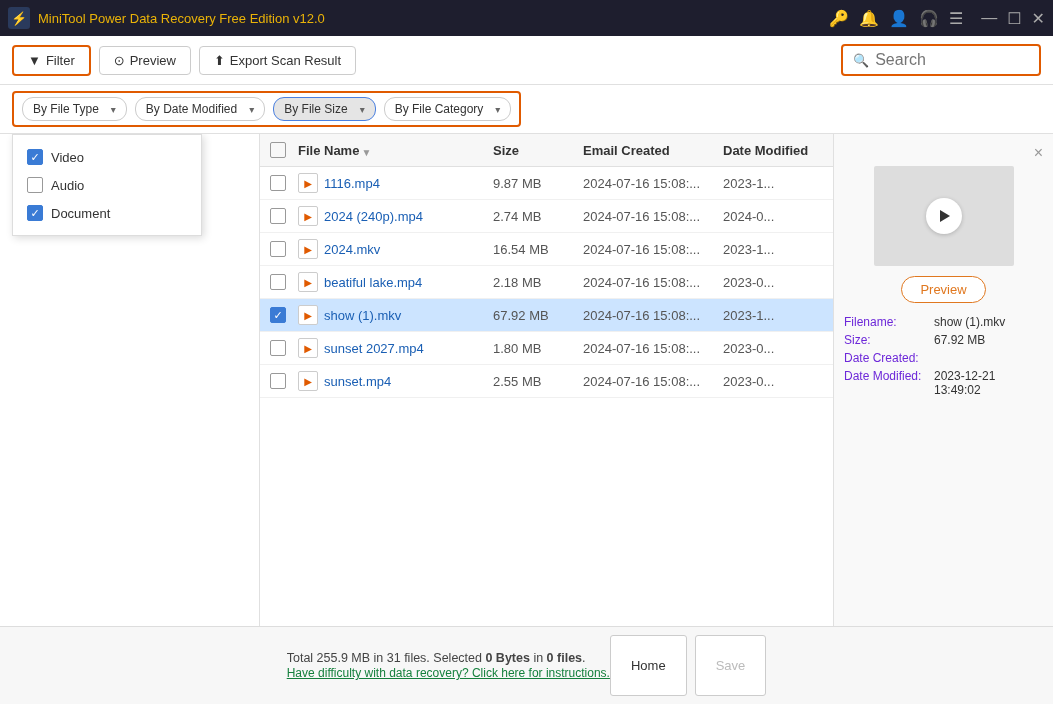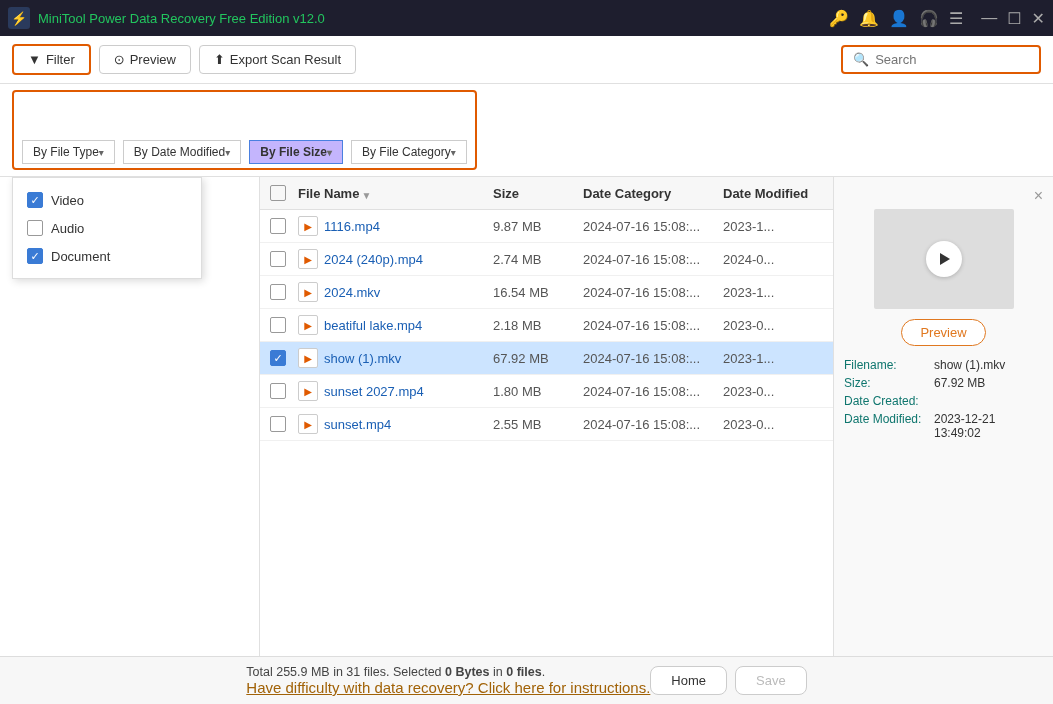--- a/index.html
+++ b/index.html
@@ -9,21 +9,21 @@
     .title-bar {
       background: #1e1e2e;
       color: #ccc;
       display: flex;
       align-items: center;
       padding: 0 8px;
       height: 36px;
       user-select: none;
     }
     .title-bar-icon { width: 22px; height: 22px; margin-right: 8px; }
-    .title-bar-title { flex: 1; font-size: 13px; color: #22c55e; }
+    .title-bar-title { flex: 1; font-size: 13px; color: #eab308; }
     .title-bar-icons { display: flex; gap: 10px; align-items: center; }
     .title-bar-icons span { font-size: 16px; cursor: pointer; color: #aaa; }
 
     
     .app { background: #fff; height: 668px; display: flex; flex-direction: column; }
 
     
     .toolbar {
       display: flex;
       align-items: center;
@@ -49,34 +49,33 @@
     .toolbar-spacer { flex: 1; }
     .search-box {
       display: flex; align-items: center;
       border: 2px solid #e05a00;
       border-radius: 4px;
       padding: 5px 10px;
       width: 200px;
       gap: 6px;
     }
     .search-box input {
-      border: none; outline: none; font-size: 13px; width: 100%; color: #999;
+      border: none; outline: none; font-size: 16px; width: 100%; color: #999;
     }
     .filter-dropdown {
-      display: flex; align-items: center; gap: 0;
+      display: flex; align-items: center; gap: 12px;
       padding: 4px 10px;
       border: 1.5px solid #ccc;
-      border-radius: 0;
+      border-radius: 11px;
       background: #fff;
       cursor: pointer;
       font-size: 12px;
       color: #333;
-      margin-top: 44px;
-    }
-    .filter-dropdown.active { background: #c4b5fd; border-color: #4a80e0; font-weight: bold; }
+    }
+    .filter-dropdown.active { background: #e5e5e5; border-color: #4a80e0; }
 
     
     .content-area {
       display: flex;
       flex: 1;
       overflow: hidden;
       position: relative;
     }
 
     
@@ -204,38 +203,38 @@
       padding: 5px 18px;
       border: 1.5px solid #e07820;
       border-radius: 14px;
       background: #fff;
       color: #e07820;
       cursor: pointer;
       font-size: 13px;
     }
     .preview-info { font-size: 12px; color: #555; }
     .preview-info-row { display: flex; margin-bottom: 4px; }
-    .preview-info-label { width: 90px; color: #0f766e; flex-shrink: 0; }
+    .preview-info-label { width: 90px; color: #6d28d9; flex-shrink: 0; }
     .preview-info-value { color: #333; }
 
     
     .status-bar {
       background: #f7f7f7;
       border-top: 1px solid #ddd;
       padding: 8px 16px;
       display: flex;
       align-items: center;
       justify-content: center;
     }
     .status-text { font-size: 12.5px; color: #444; }
-    .status-link { color: #a16207; text-decoration: underline; cursor: pointer; font-size: 15px; }
+    .status-link { color: #15803d; text-decoration: underline; cursor: pointer; font-size: 12px; }
     .status-btn {
-      padding: 6px 20px;
+      padding: 22px 20px;
       border: 1px solid #ccc;
-      border-radius: 8px;
+      border-radius: 3px;
       background: #fff;
       cursor: pointer;
       font-size: 13px;
       color: #333;
     }
     .status-btn.disabled { color: #bbb; cursor: default; }
     .status-btns { display: flex; gap: 8px; }
 
     .sort-arrow { color: #999; font-size: 10px; }
     .chevron { font-size: 10px; color: #666; }
@@ -331,21 +330,21 @@
 
       <div class="file-list-header">
         <div class="col-check">
           <div class="checkbox"></div>
         </div>
         <div class="col-name">
           <span>File Name</span>
           <span class="sort-arrow">▼</span>
         </div>
         <div class="col-size">Size</div>
-        <div class="col-date-created">Date Category</div>
+        <div class="col-date-created">Email Created</div>
         <div class="col-date-modified">Date Modified</div>
       </div>
 
       <div id="file-rows-container">
           <div class="file-row">
     <div class="col-check">
       <div class="checkbox"></div>
     </div>
     <div class="col-name">
       <div class="file-icon">▶</div>

